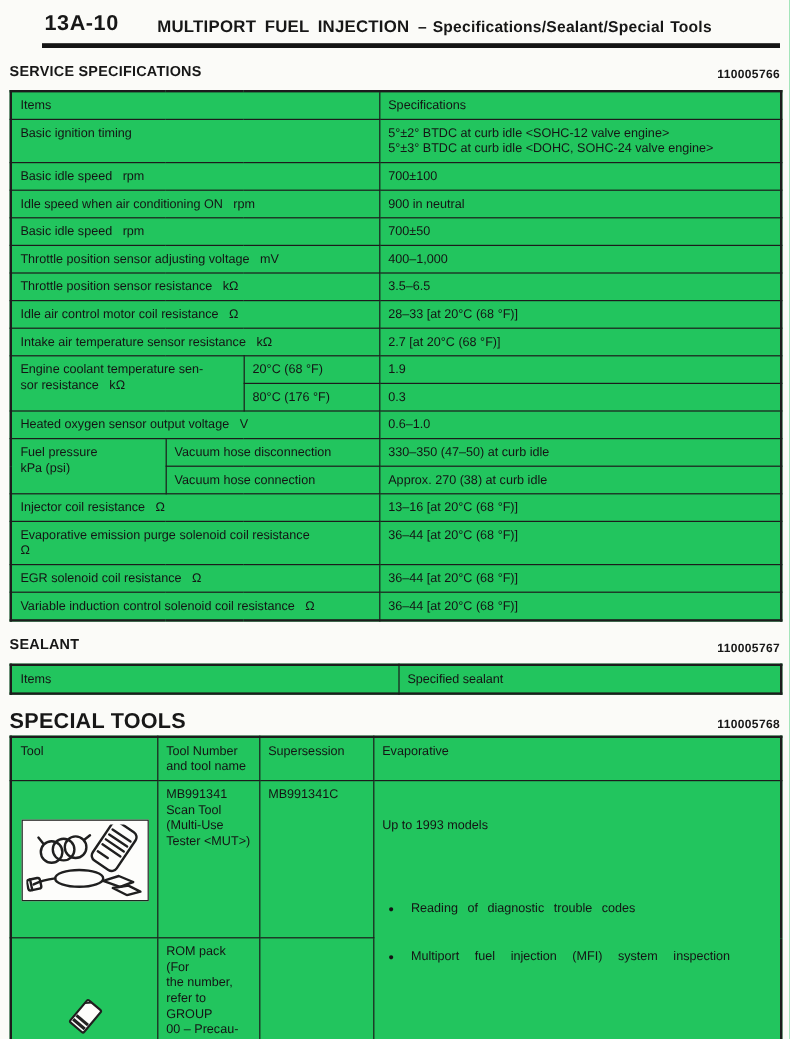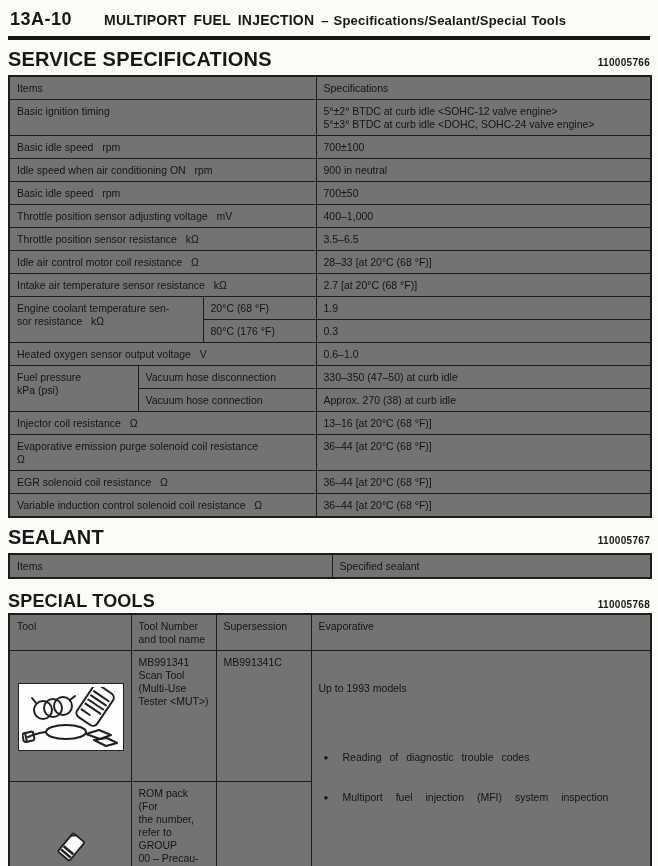--- a/index.html
+++ b/index.html
@@ -10,44 +10,45 @@
     color: #171717;
     font-family: "Liberation Sans", sans-serif;
     overflow: hidden;
     position: relative;
   }
   .page { padding: 6px 8px 0 8px; }
 
   
   .masthead {
     display: flex;
-    align-items: center;
+    align-items: flex-end;
     border-bottom: 4px solid #151515;
     padding: 3px 2px 6px 2px;
+    margin-left: 27px;
   }
   .page-code { font-size: 18px; font-weight: bold; letter-spacing: .5px; }
   .doc-title { margin-left: 32px; font-size: 14px; font-weight: bold; word-spacing: 3px; letter-spacing: .2px; }
   .doc-title .sub { font-size: 13px; word-spacing: 1px; }
 
   
   .section-head {
     display: flex; justify-content: space-between; align-items: flex-end;
     margin: 10px 0 7px 0;
   }
-  .section-head h2 { font-size: 20px; font-weight: bold; letter-spacing: .2px; line-height: 18px; }
+  .section-head h2 { font-size: 12px; font-weight: bold; letter-spacing: .2px; line-height: 18px; }
   .section-head .big { font-size: 18px; }
   .ref { font-size: 10px; font-weight: bold; letter-spacing: .3px; }
 
   
   table.doc-table {
     width: 642px;
     border-collapse: collapse;
     table-layout: fixed;
     border: 2px solid #1c1c1c;
-    background: #737373;
+    background: #22c55e;
   }
   .doc-table th, .doc-table td {
     border: 1px solid #1c1c1c;
     font-size: 10.5px;
     line-height: 13px;
     font-weight: normal;
     text-align: left;
     vertical-align: top;
     padding: 5px 7px 4px 7px;
     white-space: pre-wrap;

